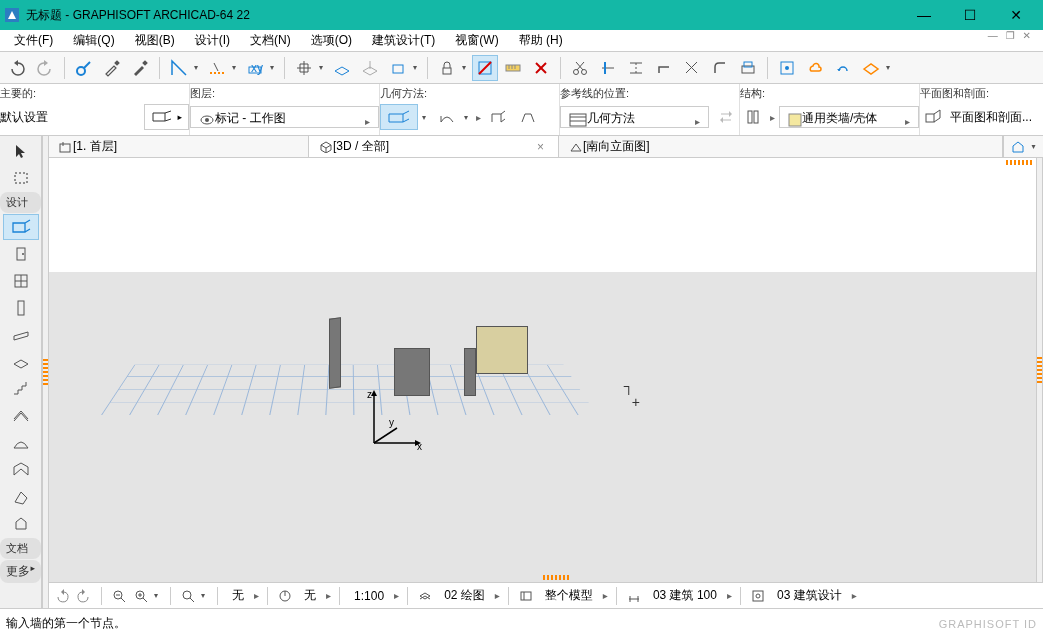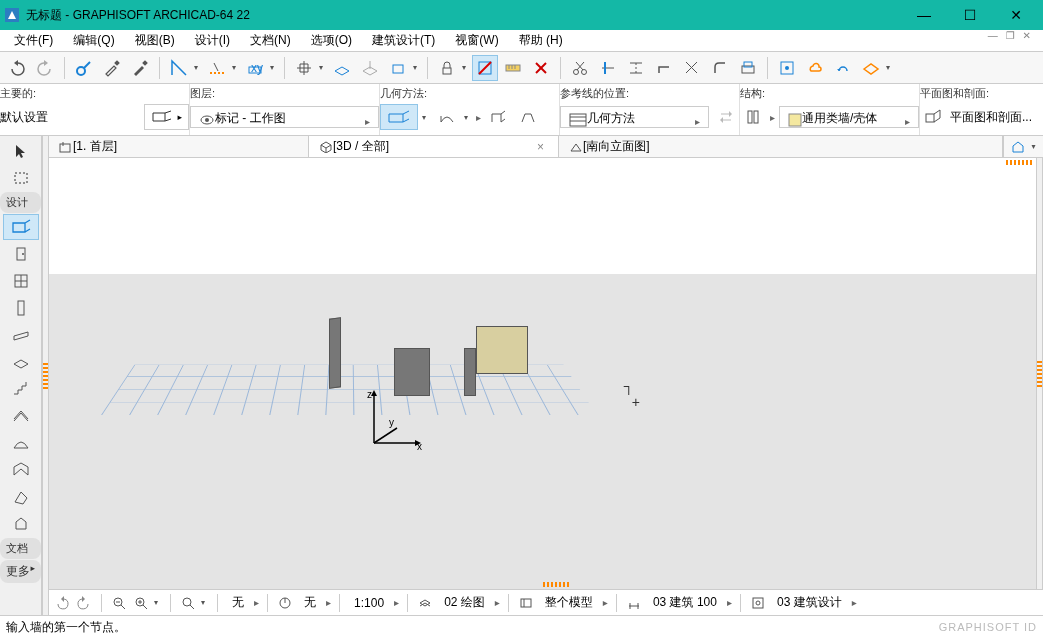--- a/index.html
+++ b/index.html
@@ -62,21 +62,21 @@
 .side-drag { width:7px; background:#f0f0f0; border-left:1px solid #ccc; border-right:1px solid #ccc; display:flex; align-items:center; justify-content:center; }
 .drag-handle { width:5px; height:26px; background: repeating-linear-gradient(#f80 0 2px, transparent 2px 4px); }
 .top-drag { position:absolute; top:2px; right:4px; width:26px; height:5px; background: repeating-linear-gradient(90deg,#f80 0 2px, transparent 2px 4px); }
 .bot-drag { position:absolute; bottom:2px; left:50%; width:26px; height:5px; background: repeating-linear-gradient(90deg,#f80 0 2px, transparent 2px 4px); }
 
 
 .quick-bar { height: 26px; border-top:1px solid #ccc; display:flex; align-items:center; padding:0 4px; gap:4px; background:#fff; font-size:11px; }
 .quick-bar .sep { width:1px; height:18px; background:#ccc; margin:0 4px; }
 .qb-ico { width:18px; height:18px; display:flex; align-items:center; justify-content:center; }
 .qb-txt { padding: 0 6px; }
-.status-bar { height: 23px; border-top:1px solid #ccc; display:flex; align-items:center; padding:0 6px; background:#fff; }
+.status-bar { height: 30px; border-top:1px solid #ccc; display:flex; align-items:center; padding:0 6px; background:#fff; }
 .status-bar .right { margin-left:auto; color:#bbb; letter-spacing:1px; font-size:11px; }
 </style>
 </head>
 <body>
 
 <div class="titlebar">
   <svg class="app-icon" viewBox="0 0 16 16">
       <rect x="1" y="1" width="14" height="14" fill="#2b7ec1"></rect>
       <path d="M4 12 L8 4 L12 12" fill="#fff"></path>
     </svg>

